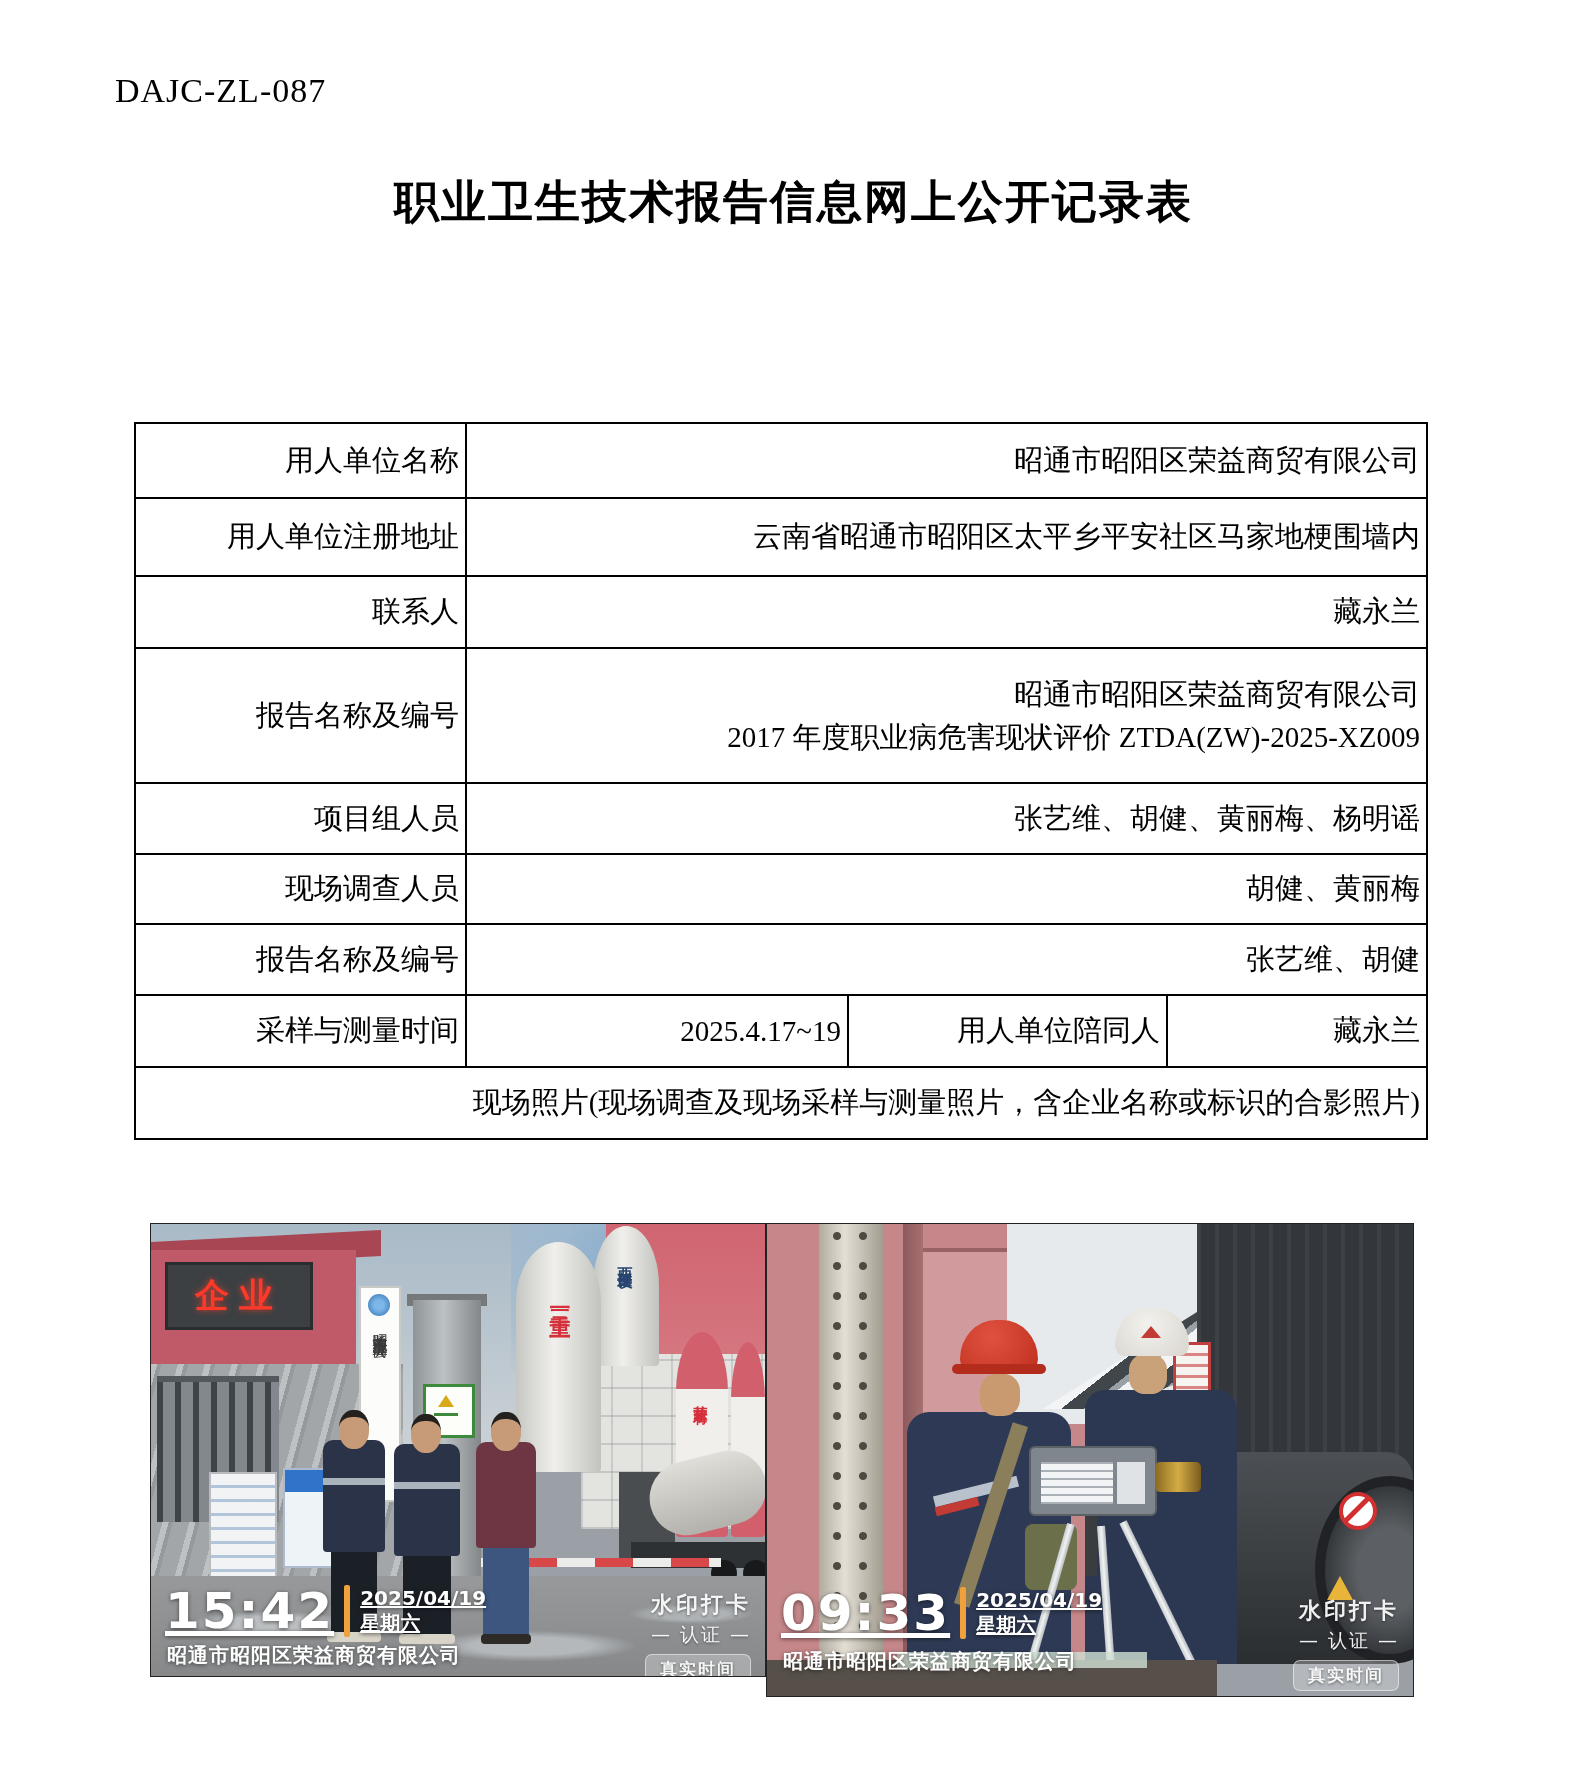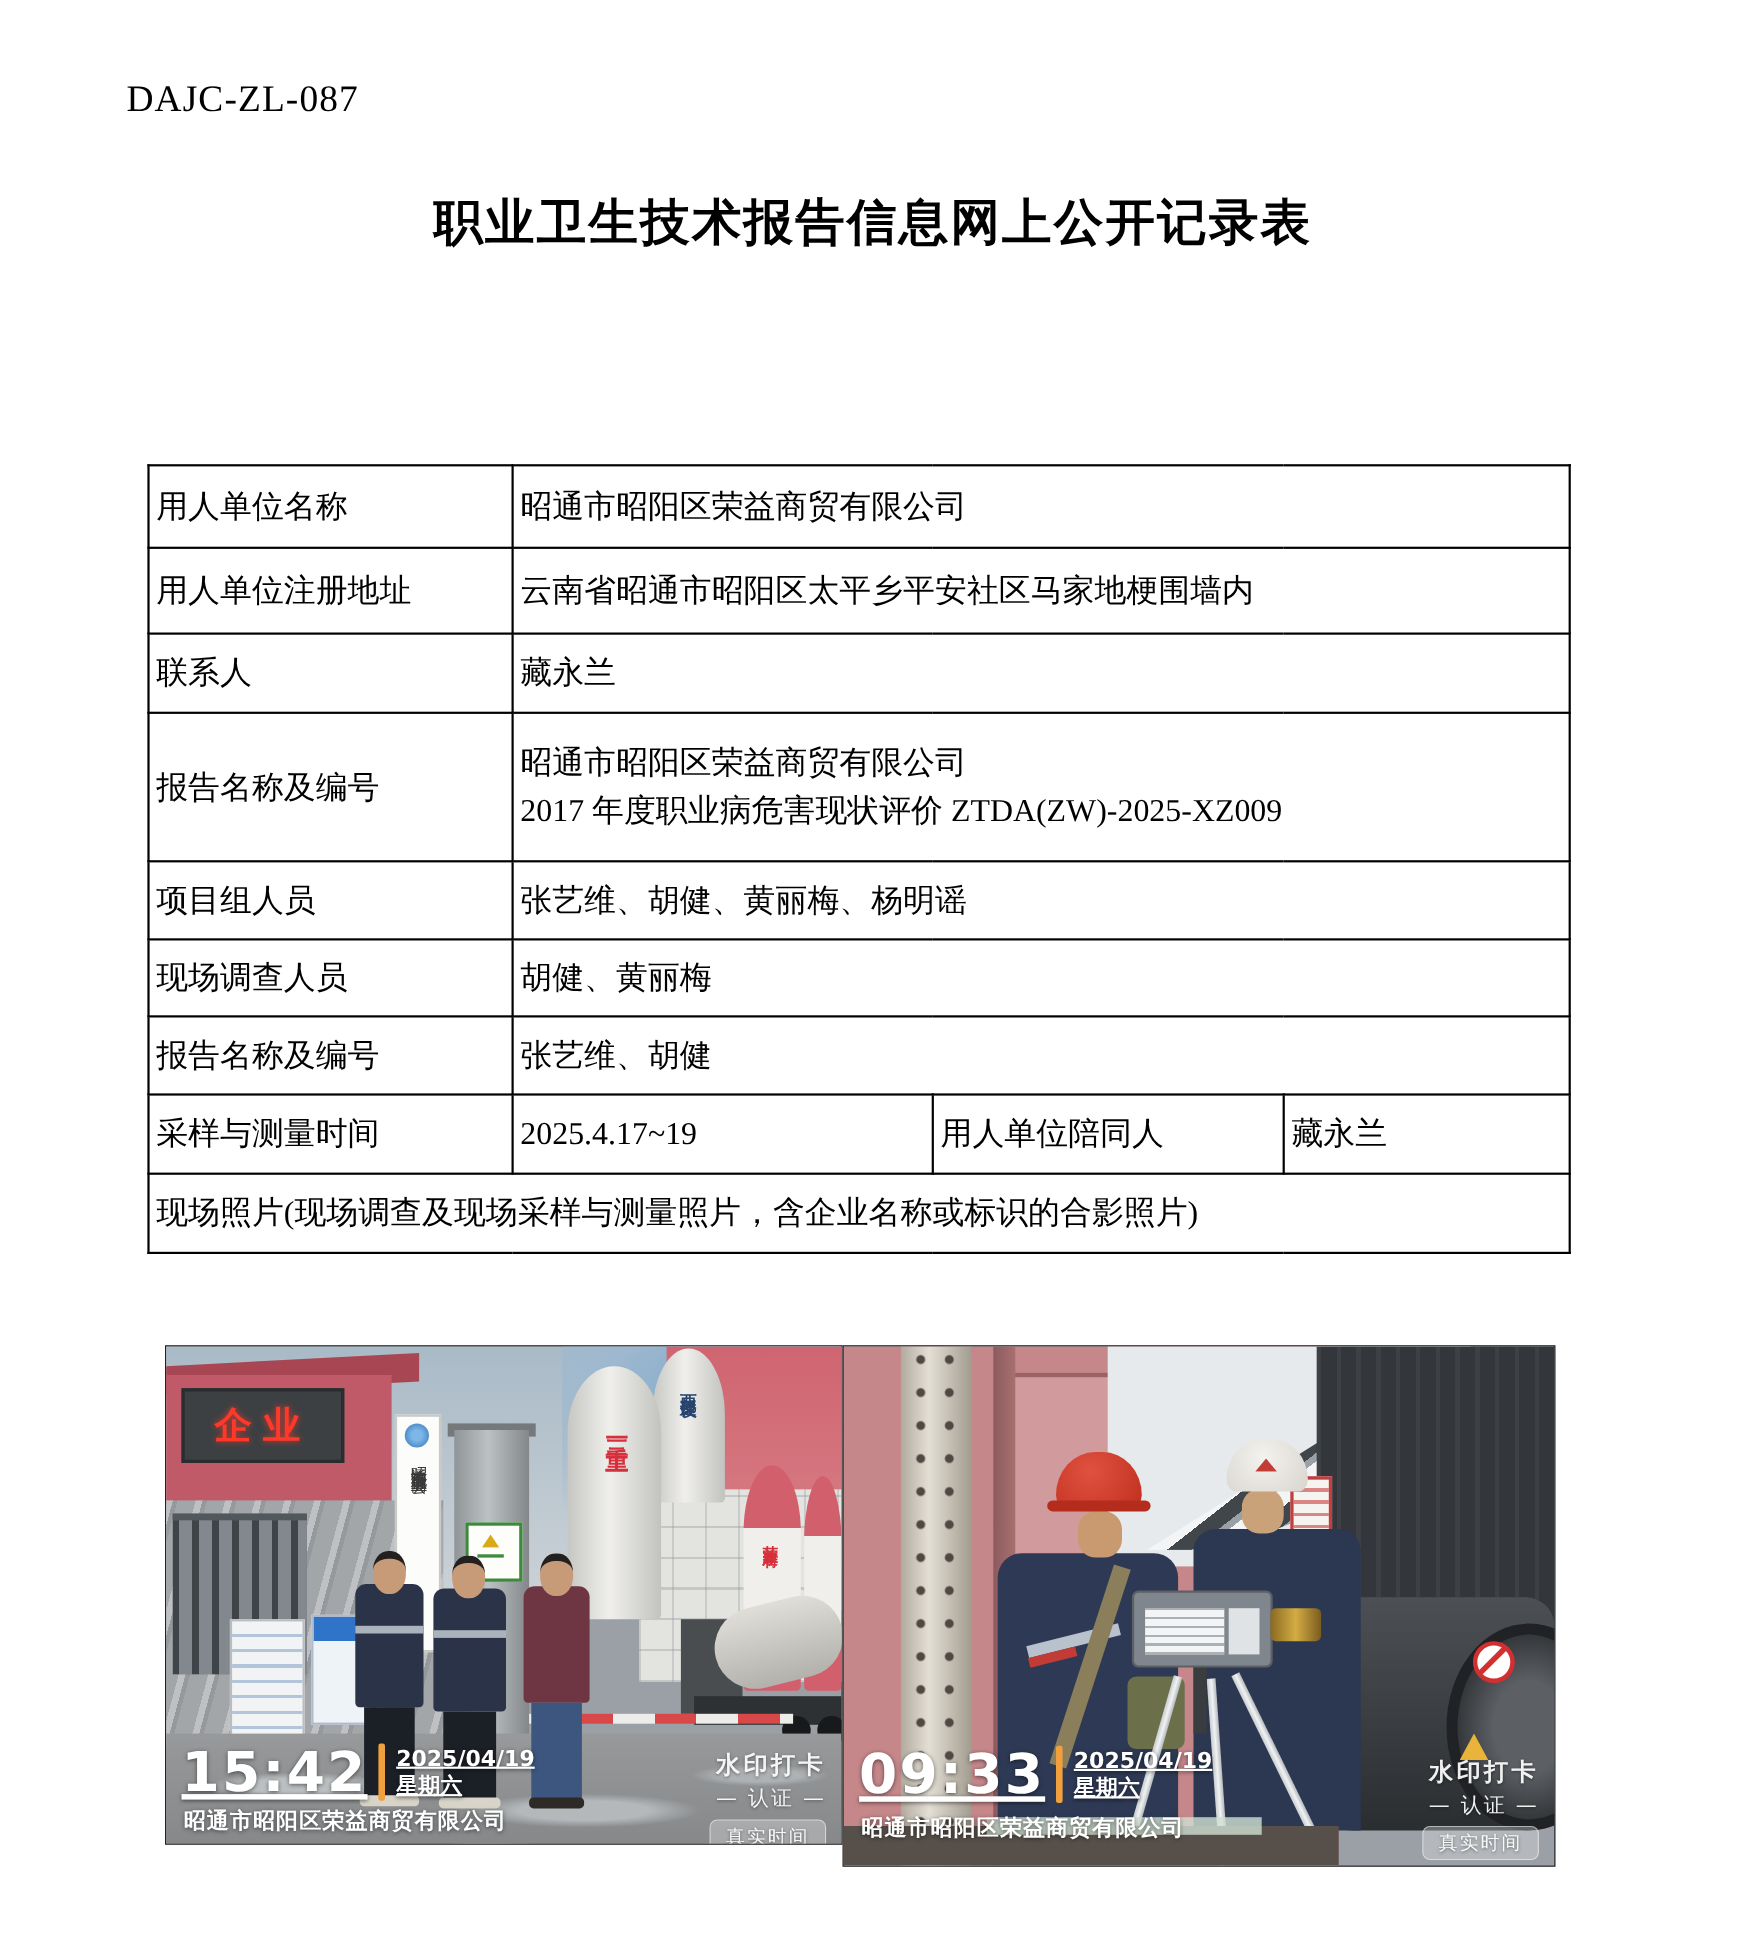--- a/index.html
+++ b/index.html
@@ -9,21 +9,21 @@
   .doc-code{position:absolute;left:115px;top:72px;font-size:34px;letter-spacing:1px;}
   .doc-title{position:absolute;left:0;top:172px;width:100%;text-align:center;
              font-family:"Liberation Sans","DejaVu Sans",sans-serif;
              font-weight:bold;font-size:45px;letter-spacing:2px;}
   .doc-subtitle{position:absolute;left:0;top:296px;width:100%;text-align:center;
              font-family:"Liberation Sans","DejaVu Sans",sans-serif;
              font-weight:bold;font-size:40px;letter-spacing:2px;}
 
   table.info{position:absolute;left:134px;top:422px;width:1292px;border-collapse:collapse;
              table-layout:fixed;font-size:29px;}
-  table.info td{border:2px solid #000;text-align:left;vertical-align:middle;padding:0 6px;
+  table.info td{border:2px solid #000;text-align:right;vertical-align:middle;padding:0 6px;
                 overflow:hidden;}
   td.cap{text-align:left;padding-left:6px;}
   .rline{line-height:43px;}
 
   
   .photos{position:absolute;left:150px;top:1223px;display:flex;gap:0;}
   .photo{position:relative;overflow:hidden;background:#9aa0a5;border:1px solid #222;}
   .photo *{position:absolute;}
   .photo-left{width:614px;height:452px;}
   .photo-right{width:646px;height:472px;}
@@ -175,21 +175,21 @@
   .wm-time .dw{position:static;font-size:20px;font-weight:bold;line-height:25px;}
   .wm-co{left:16px;color:#fff;font-size:20px;font-weight:bold;letter-spacing:1px;
       font-family:"DejaVu Sans","Liberation Sans",sans-serif;text-shadow:0 1px 4px rgba(0,0,0,.55);}
   .wm-stamp{right:14px;text-align:right;color:rgba(255,255,255,.93);
       font-family:"DejaVu Sans","Liberation Sans",sans-serif;
       text-shadow:0 1px 3px rgba(0,0,0,.45);}
   .wm-stamp .s1{position:static;display:block;font-size:22px;font-weight:bold;letter-spacing:3px;}
   .wm-stamp .s2{position:static;display:block;font-size:19px;margin-top:2px;letter-spacing:2px;}
   .wm-stamp .badge{position:static;display:inline-block;margin-top:6px;padding:3px 14px;
       border-radius:7px;background:rgba(235,235,235,.32);border:1px solid rgba(255,255,255,.5);
-      font-size:17px;font-weight:normal;letter-spacing:2px;}
+      font-size:17px;font-weight:bold;letter-spacing:2px;}
   .wm-stamp .anti{position:static;display:block;font-size:10px;margin-top:5px;
       color:rgba(255,255,255,.88);letter-spacing:.5px;}
 </style>
 </head>
 <body>
 
 <div class="page">
 
   <div class="doc-code">DAJC-ZL-087</div>
   <div class="doc-title">职业卫生技术报告信息网上公开记录表</div>

